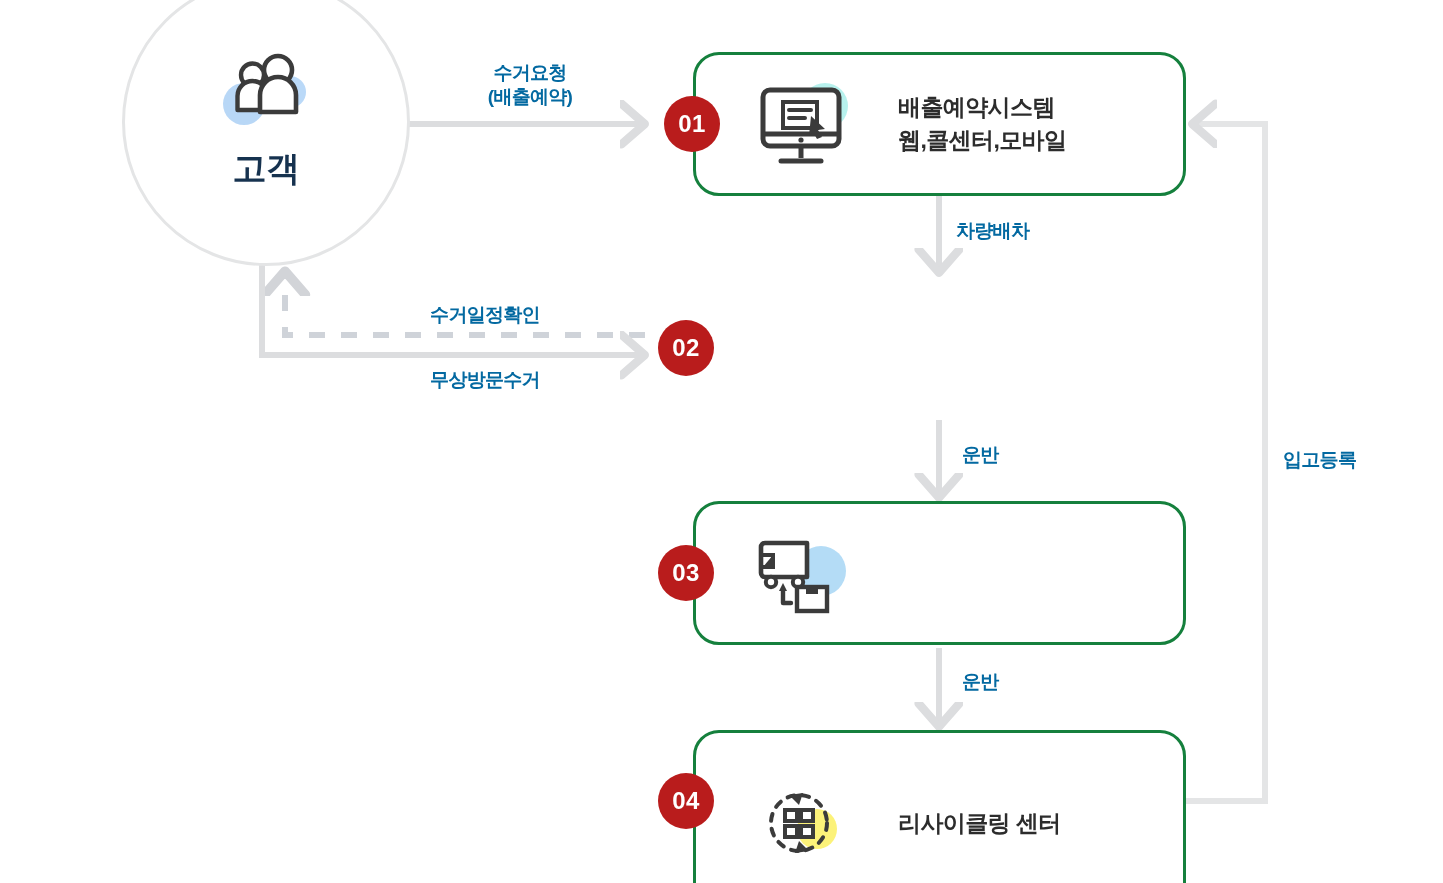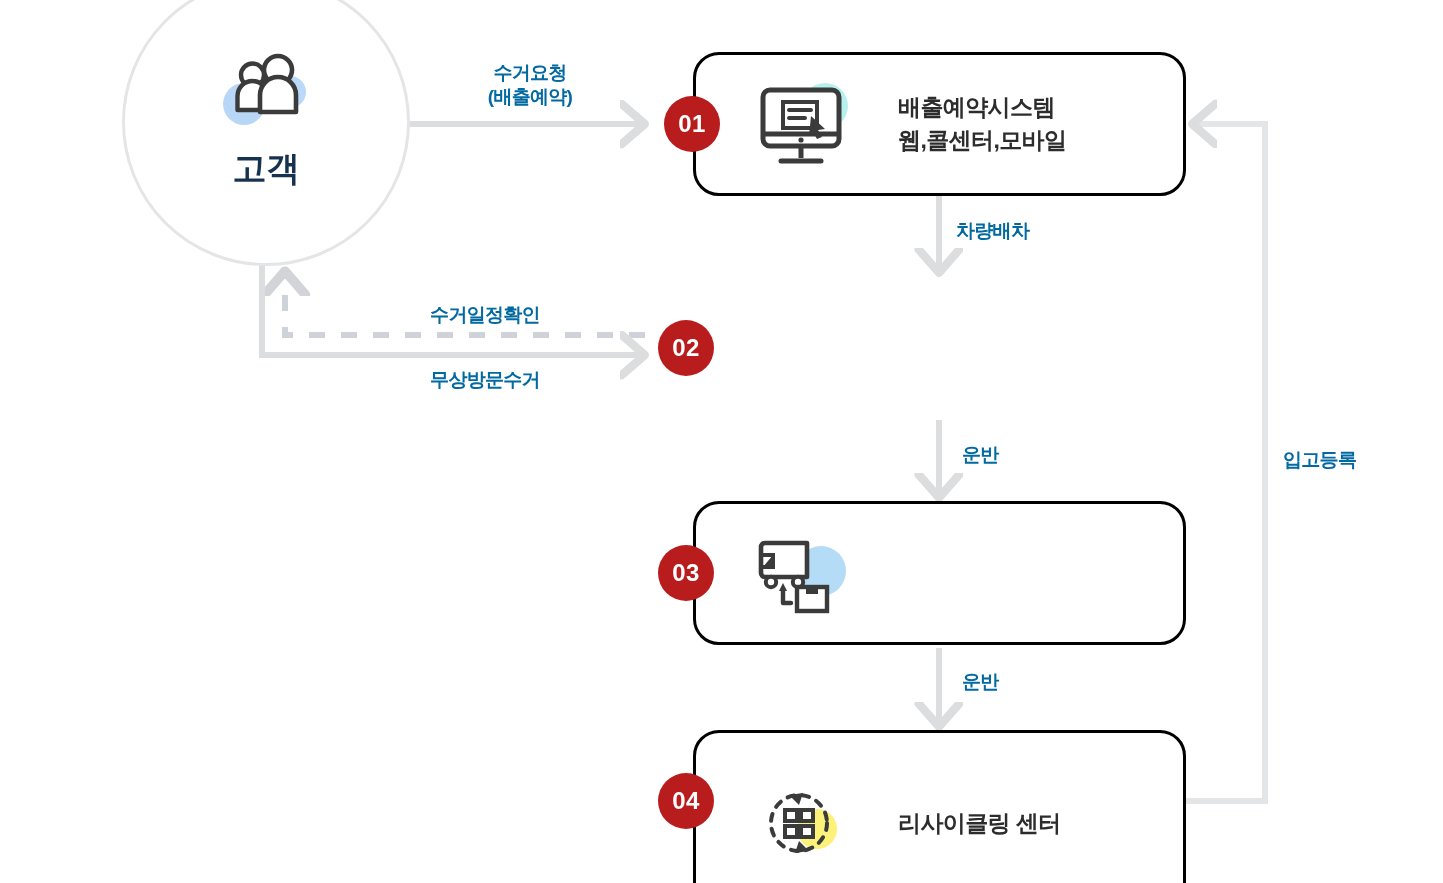--- a/index.html
+++ b/index.html
@@ -54,21 +54,21 @@
     font-size: 34px;
     font-weight: bold;
     color: #16324f;
     letter-spacing: -0.5px;
   }
 
   
   .step-box {
     position: absolute;
     box-sizing: border-box;
-    border: 3px solid #000000;
+    border: 3px solid #15803d;
     border-radius: 26px;
     background: #ffffff;
     display: flex;
     align-items: center;
   }
   .step-icon-wrap {
     position: relative;
     width: 120px;
     height: 100px;
     margin-left: 48px;

